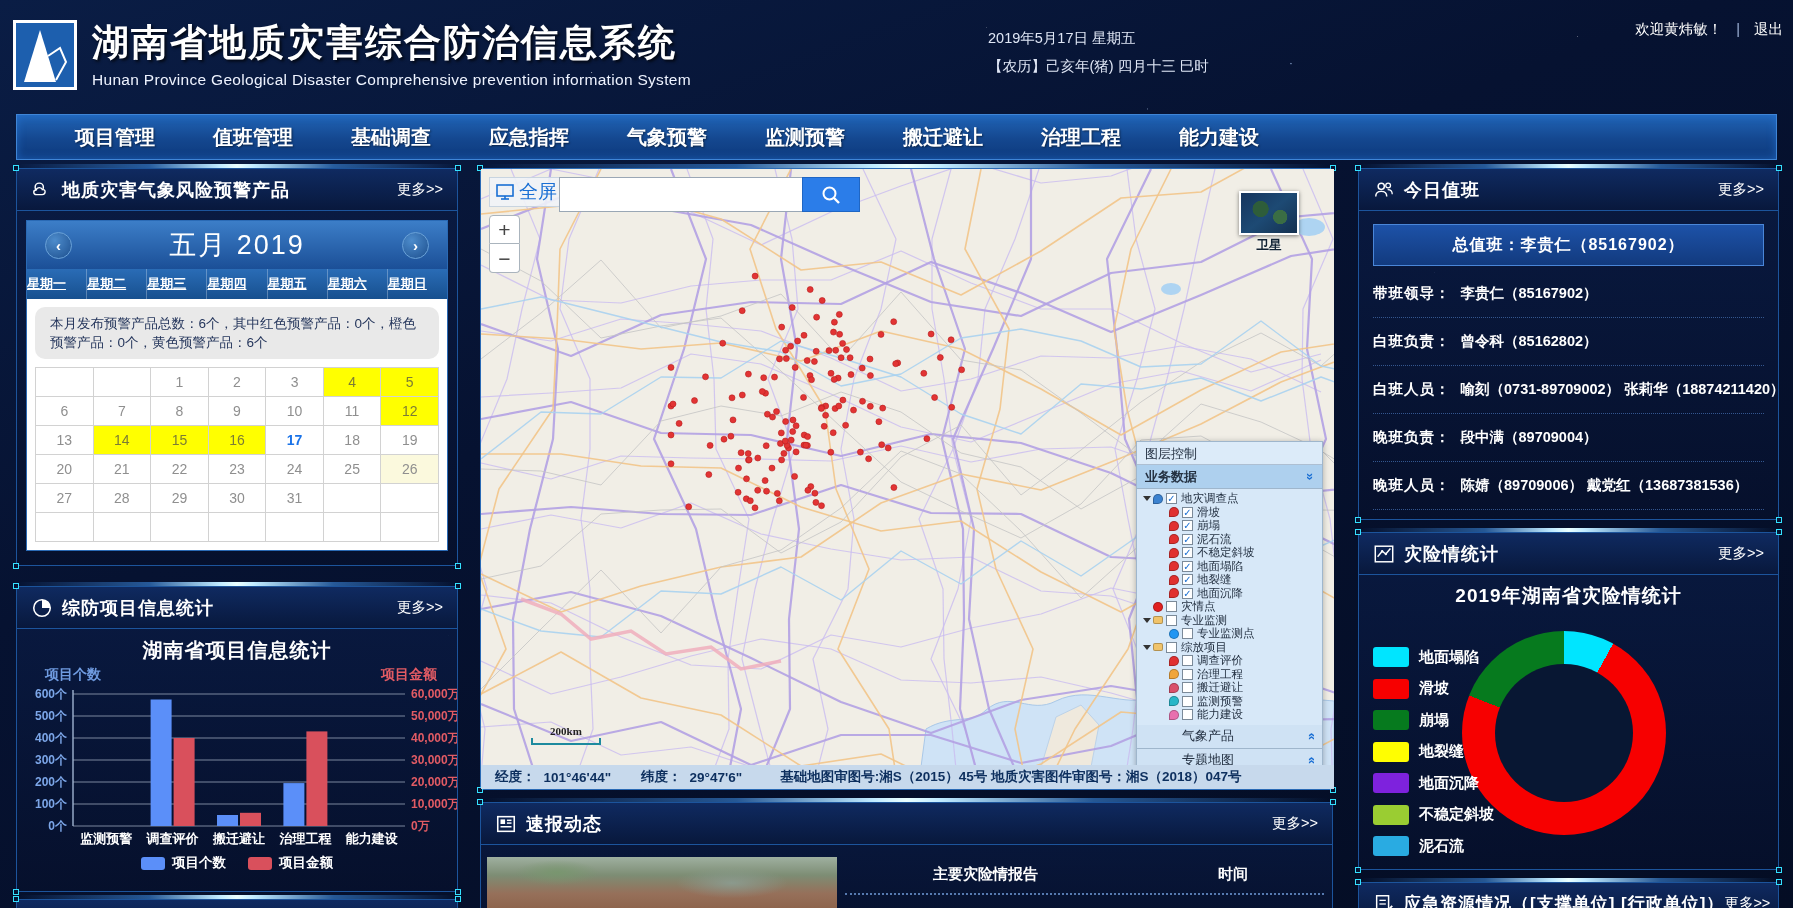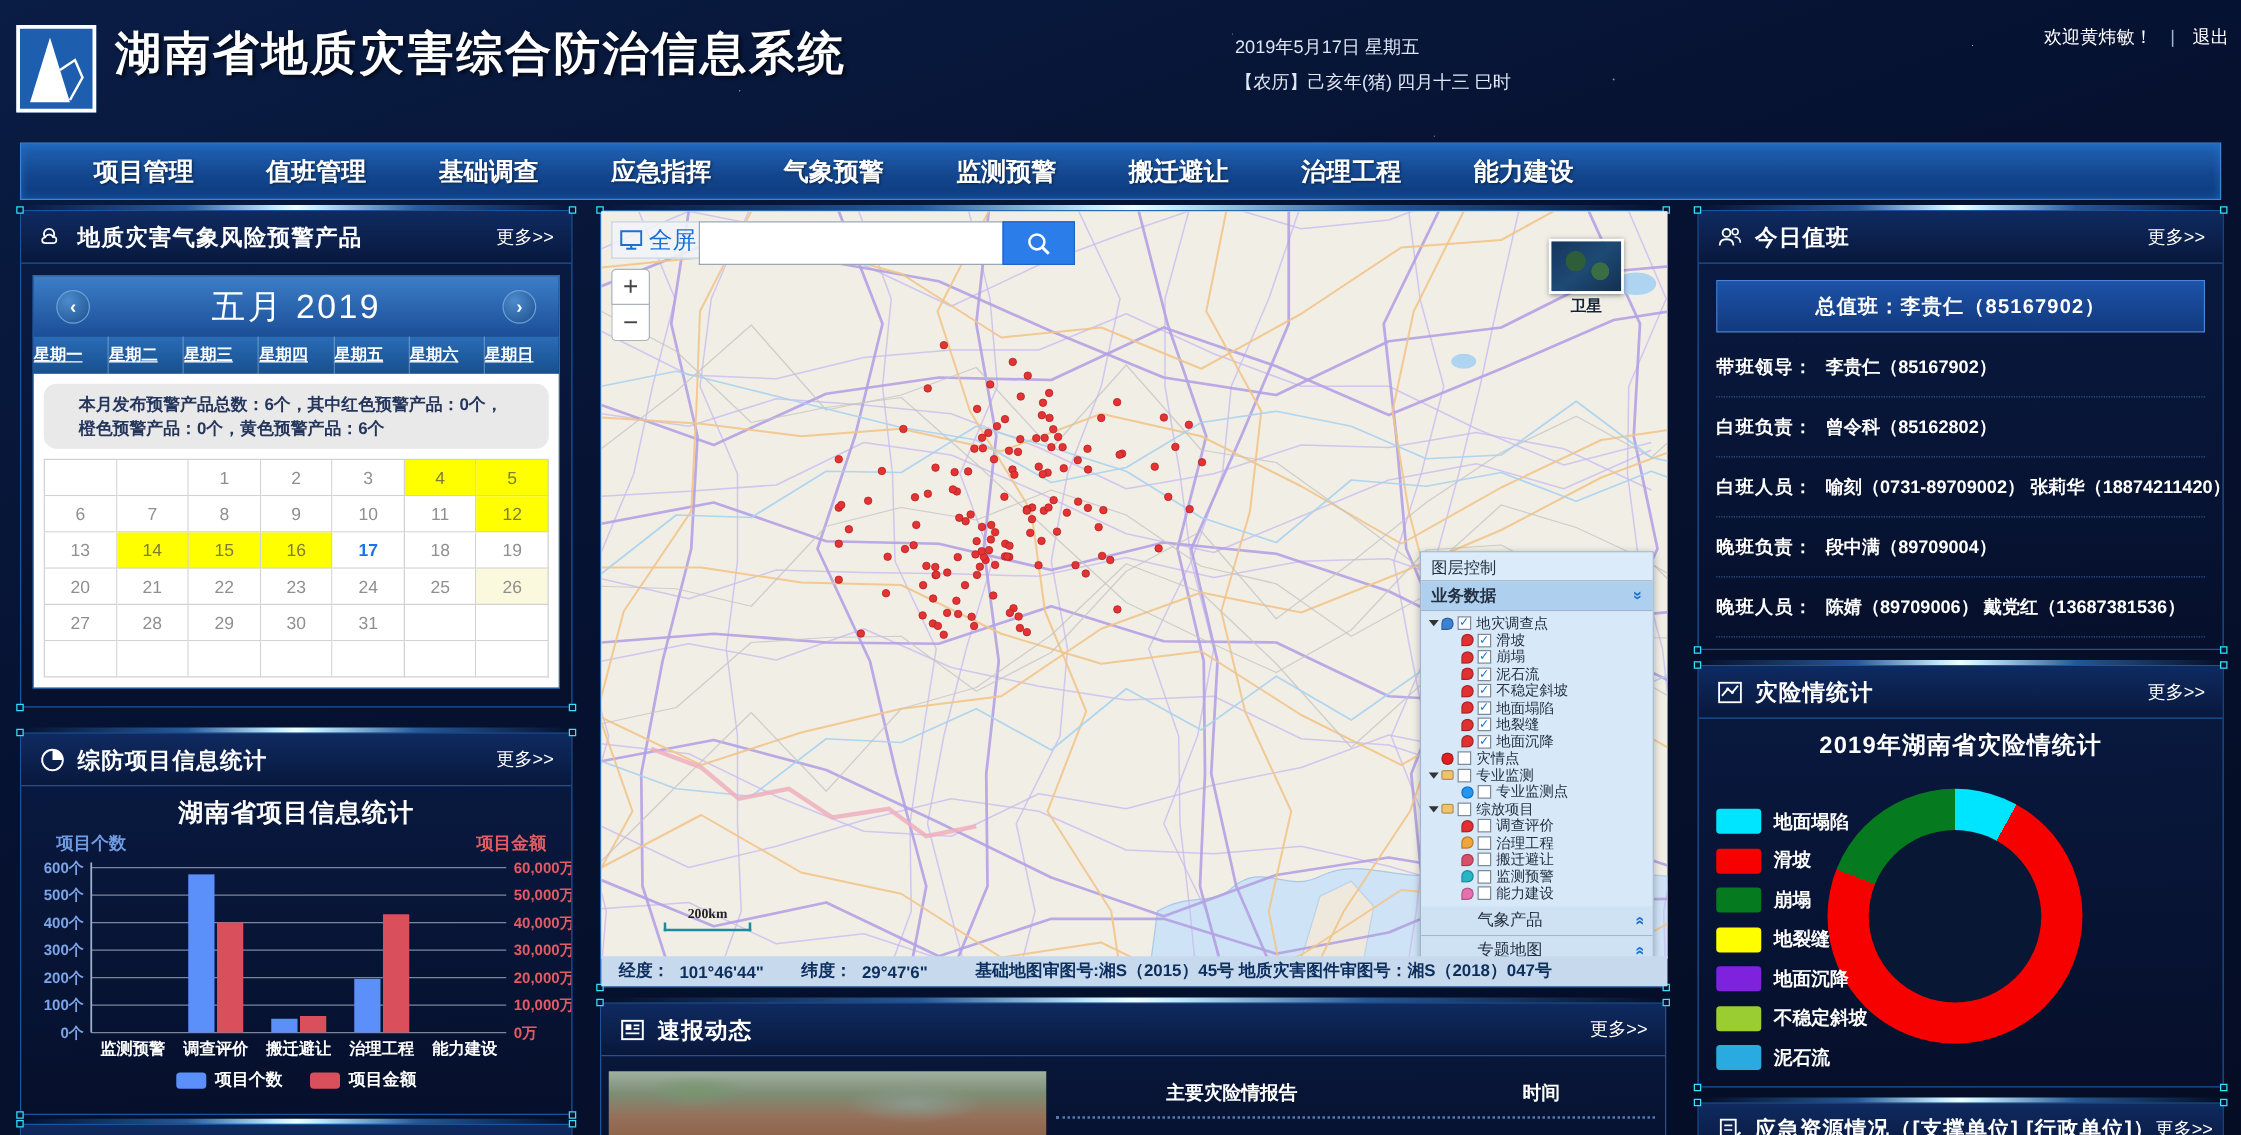--- a/index.html
+++ b/index.html
@@ -60,22 +60,22 @@
   .cal-arrow { position:absolute; top:11px; width:27px; height:27px; border-radius:50%;
                background:radial-gradient(circle at 35% 30%, #4d8ccc, #1d4f8e);
                border:1px solid #6aa2d8; color:#fff; font-size:15px; font-weight:bold;
                display:flex; align-items:center; justify-content:center; cursor:pointer; }
   .cal-prev { left:18px; } .cal-next { right:18px; }
   .cal-week { height:30px; display:flex; background:linear-gradient(180deg,#2a6cb6,#17508f); }
   .cal-week div { flex:1; text-align:left; line-height:30px; font-size:13px; font-weight:bold;
                   color:#fff; border-right:1px solid rgba(255,255,255,.28); text-decoration:underline; }
   .cal-week div:last-child { border-right:none; }
   .cal-body { background:#fff; padding:8px; }
-  .cal-note { background:#e9e9e9; border-radius:10px; padding:7px 28px; font-size:13.5px;
-              font-weight:bold; color:#25365c; line-height:19px; }
+  .cal-note { background:#e9e9e9; border-radius:10px; padding:7px 15px; font-size:13.5px;
+              font-weight:normal; color:#25365c; line-height:19px; }
   .cal-grid { margin-top:8px; display:grid; grid-template-columns:repeat(7,1fr);
               border-left:1px solid #d2d2d2; border-top:1px solid #d2d2d2; }
   .cal-cell { height:29px; border-right:1px solid #d2d2d2; border-bottom:1px solid #d2d2d2;
               display:flex; align-items:center; justify-content:center;
               font-size:14px; color:#8f8f8f; background:#fff; cursor:pointer; }
   .cal-cell.yellow { background:#ffff00; color:#7c7c35; }
   .cal-cell.pale { background:#fbf9dd; }
   .cal-cell.today { color:#1a73e8; font-weight:bold; }
   
   .chart-title { text-align:center; font-size:20px; font-weight:bold; margin-top:8px; letter-spacing:1px; }
@@ -168,20 +168,21 @@
 
 <div class="hdr">
   <div class="logo">
     <svg width="46" height="54" viewBox="0 0 46 54">
       <polygon points="18,2 34,54 2,54" fill="#fff"></polygon>
       <polyline points="26,28 38,20 44,34 34,52" fill="none" stroke="#fff" stroke-width="2"></polyline>
     </svg>
   </div>
   <div class="hdr-titles">
     <div class="hdr-title">湖南省地质灾害综合防治信息系统</div>
+    <div class="hdr-sub">Hunan Province Geological Disaster Comprehensive prevention information System</div>
   </div>
   <div class="datebox">
     <div>2019年5月17日 星期五</div>
     <div>【农历】己亥年(猪) 四月十三 巳时</div>
   </div>
   <div class="userbox">
     <span>欢迎黄炜敏！</span>
     <span class="sep">|</span>
     <span class="logout">退出</span>
   </div>

